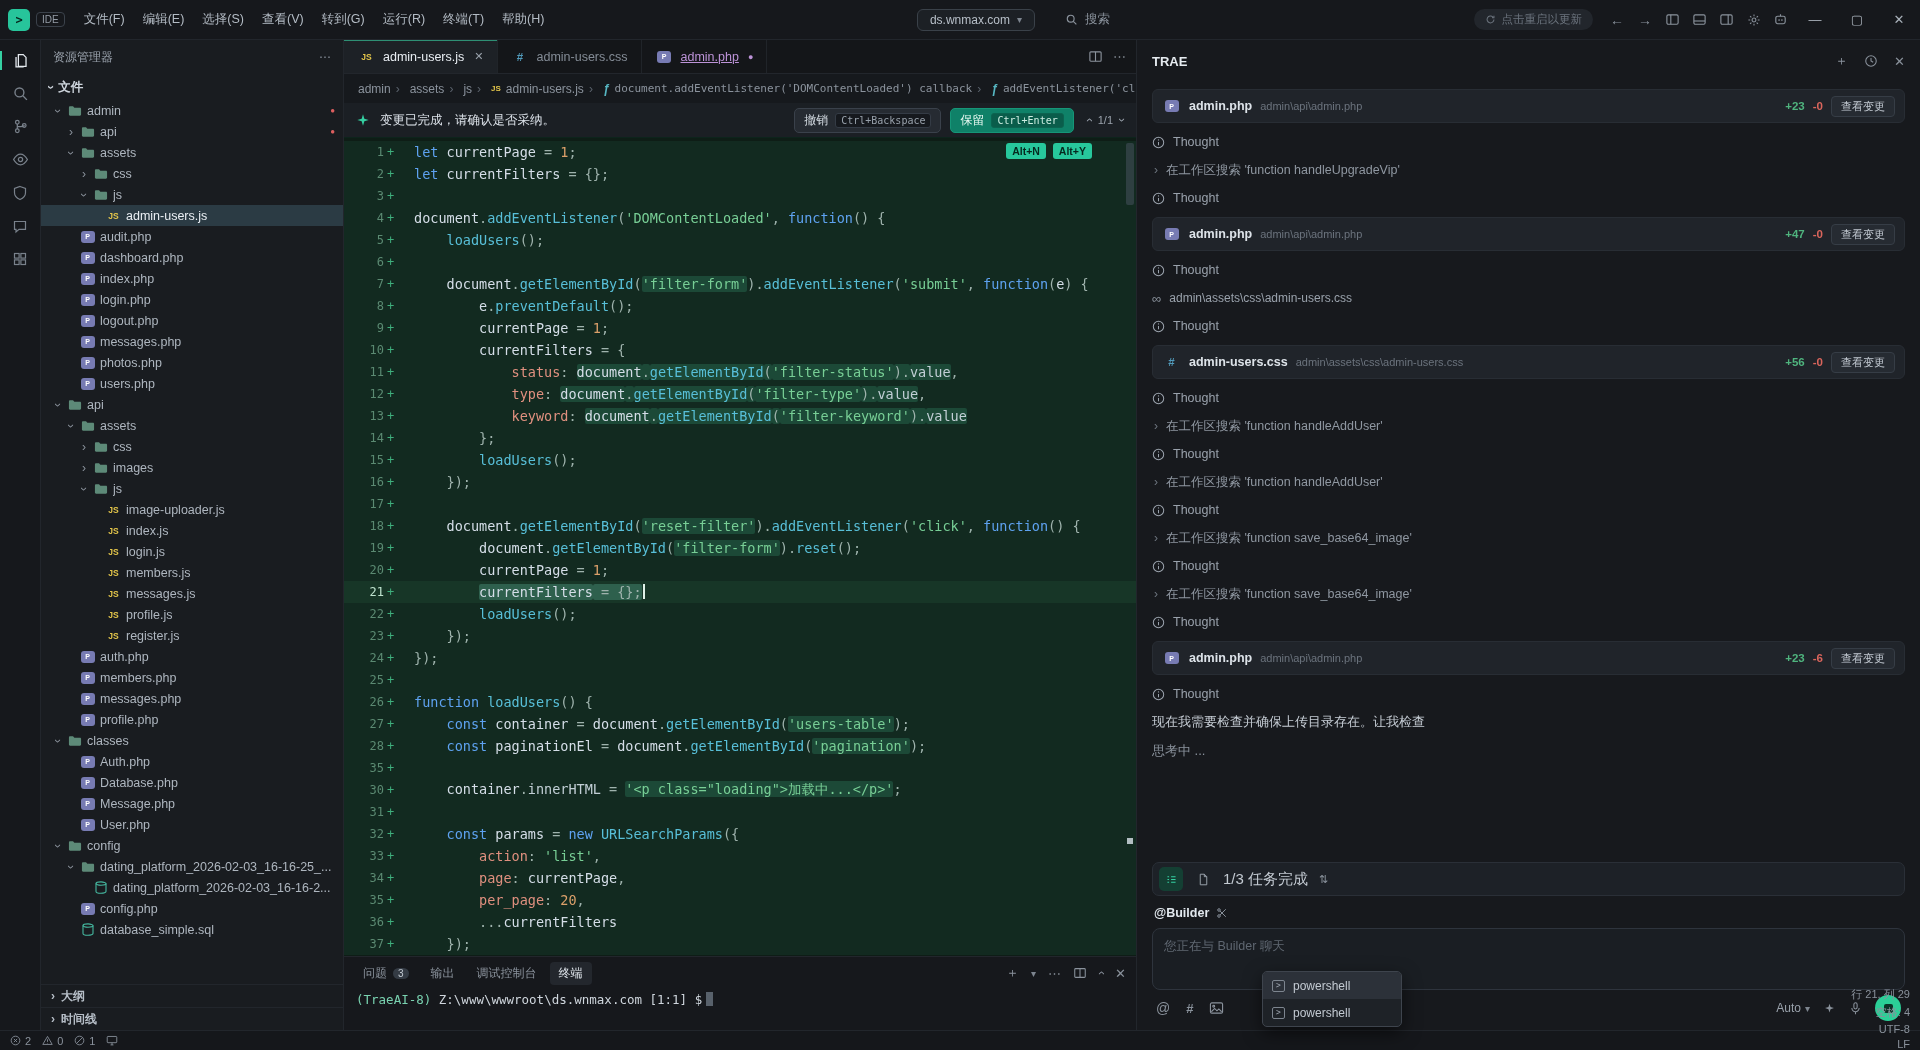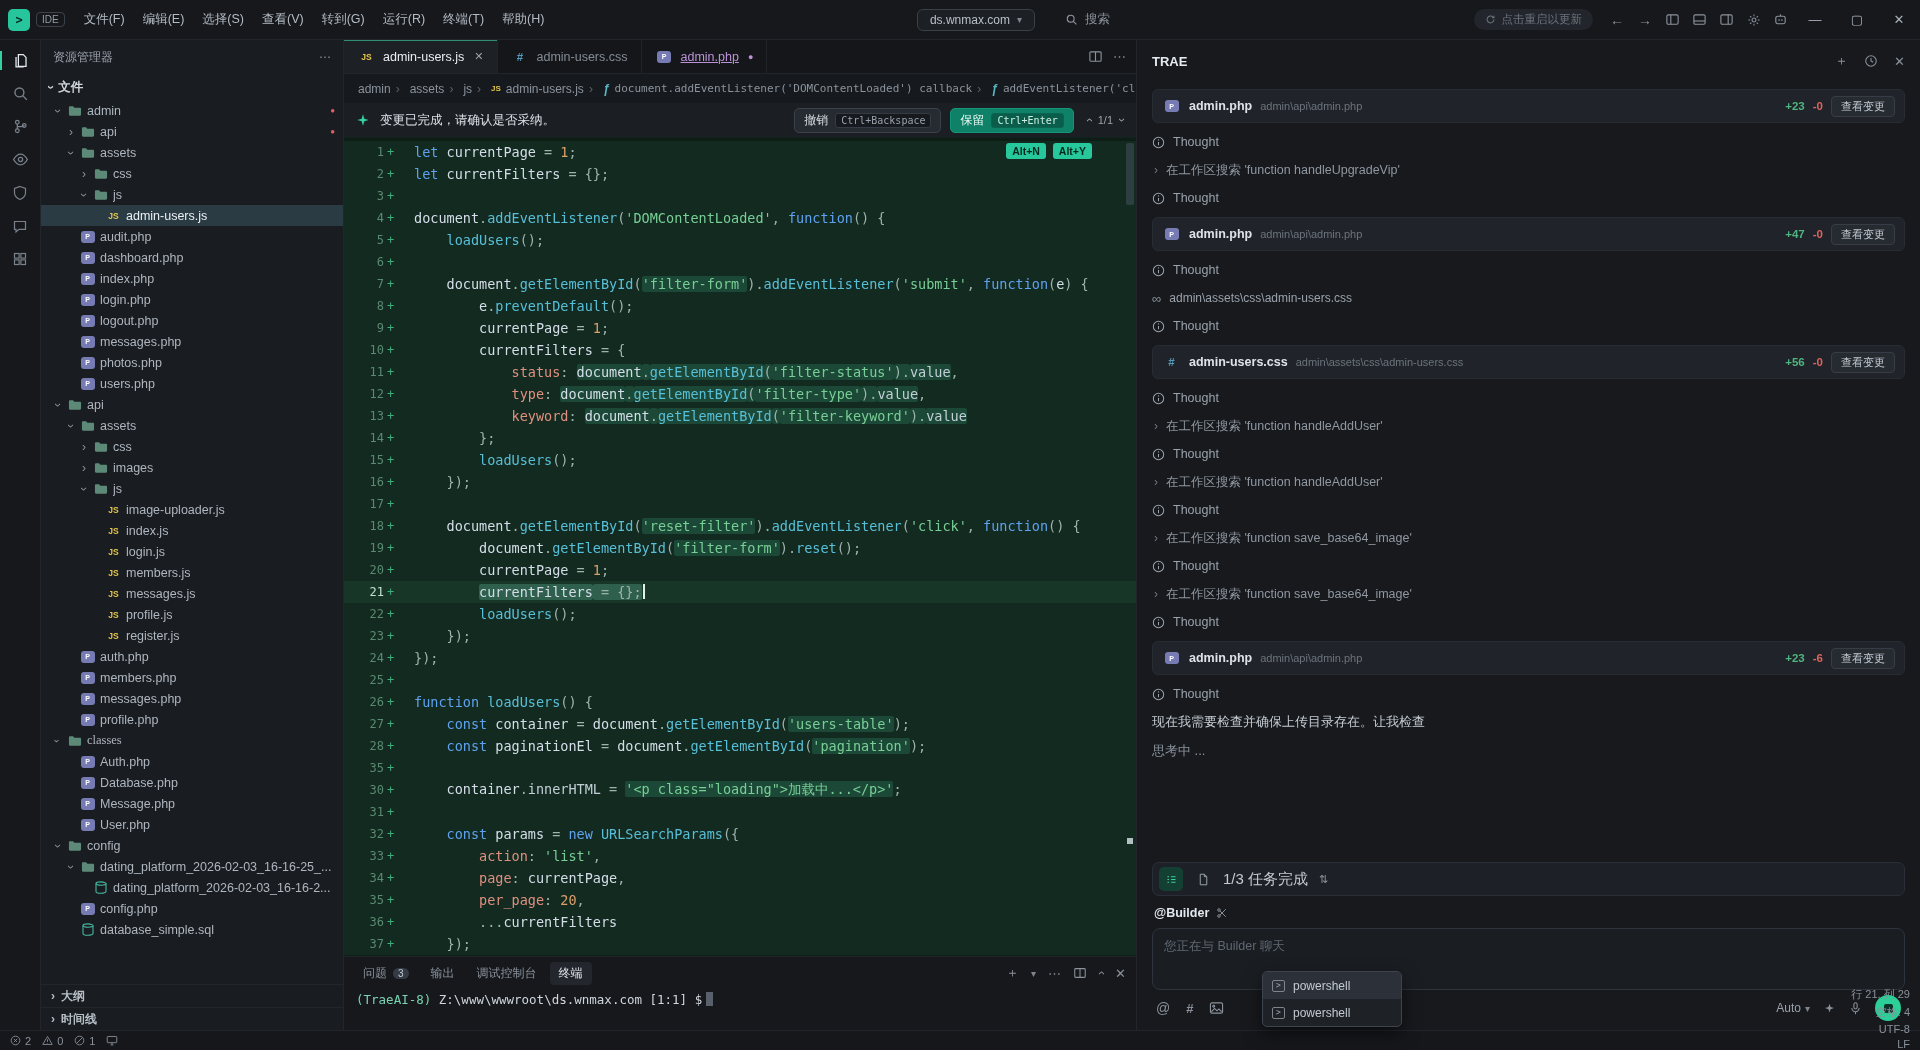--- a/index.html
+++ b/index.html
@@ -622,21 +622,21 @@
           <div class="trow" style="padding-left: 23px;">
             <span class="tw"></span>
             <span class="ticon">
 
               <span class="i-php"></span>
 
             </span>
             <span class="tname" data-field="name">profile.php</span>
 
           </div>
-          <div class="trow" style="padding-left: 10px; font-family: Liberation Serif, serif;">
+          <div class="trow" style="padding-left: 10px;">
             <span class="tw">
               <span class="arr down">›</span>
             </span>
             <span class="ticon">
               <svg width="14" height="12" viewBox="0 0 15 12">
                 <path d="M1 2.2C1 1.5 1.5.9 2.2.9h3.2l1.4 1.6h6C13.5 2.5 14 3 14 3.7v6.1c0 .7-.5 1.3-1.2 1.3H2.2C1.5 11.1 1 10.5 1 9.8z" fill="#5d8a78"></path>
               </svg>
 
             </span>
             <span class="tname" data-field="name">classes</span>

